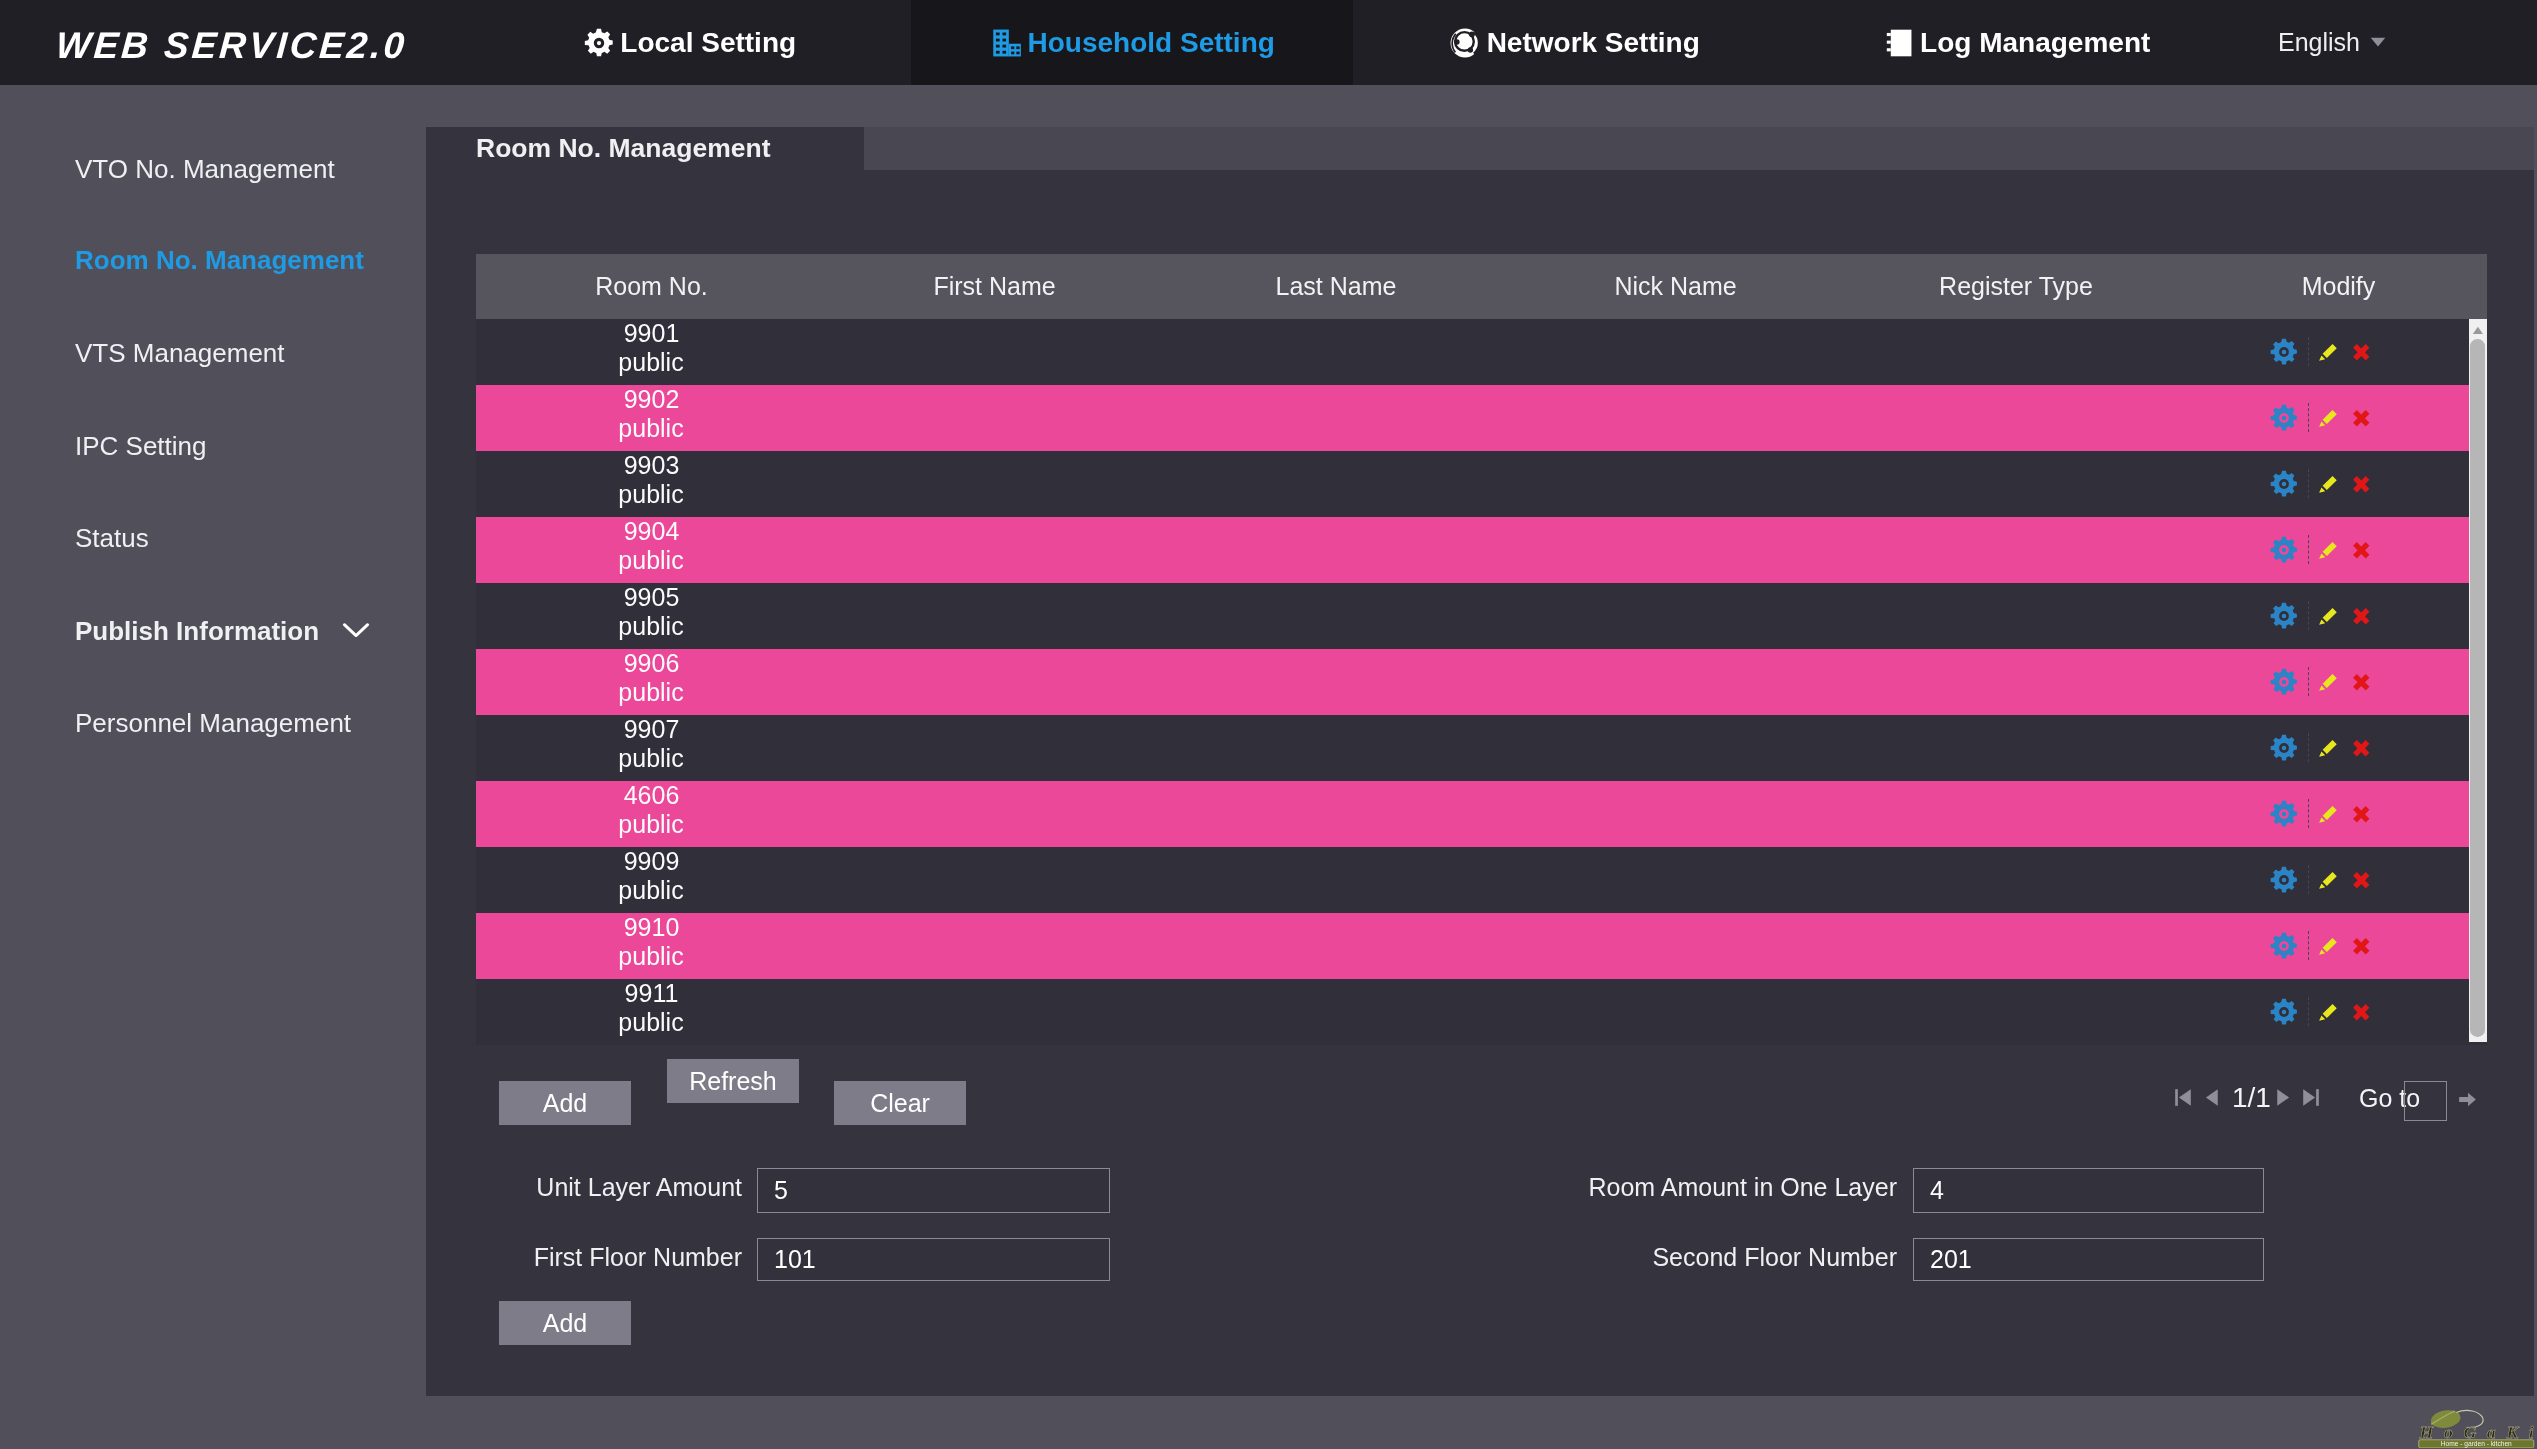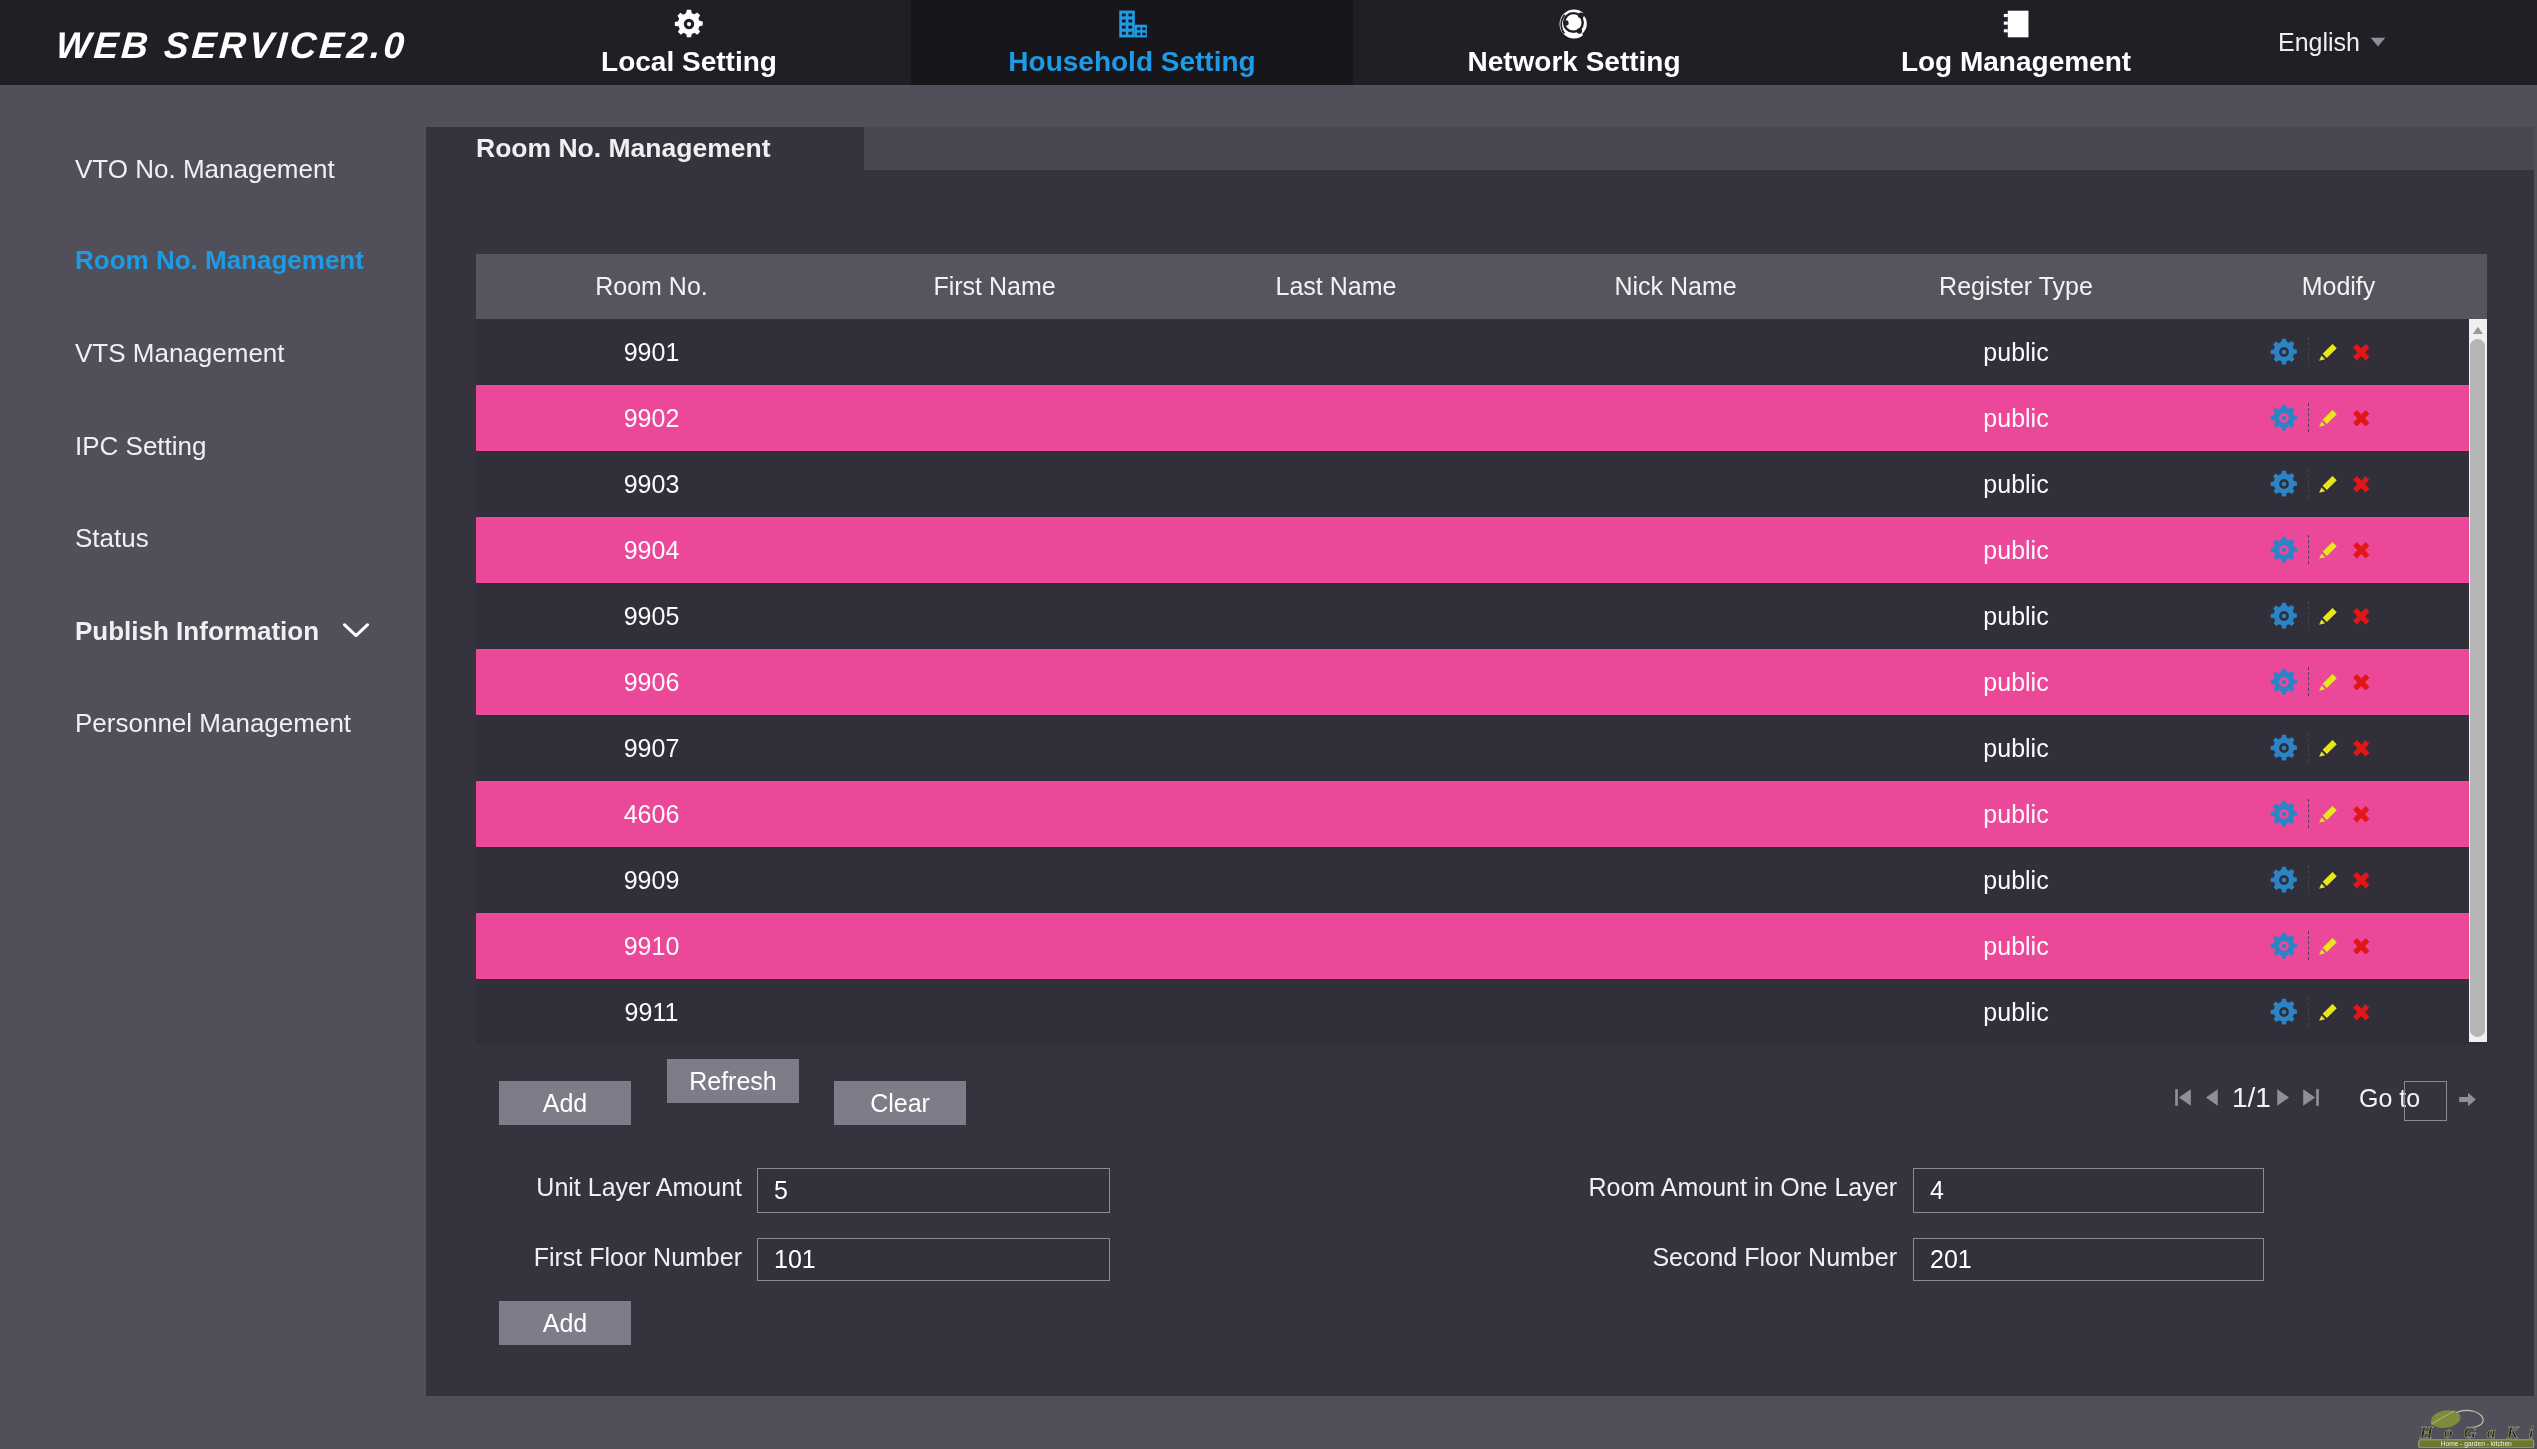--- a/index.html
+++ b/index.html
@@ -2,41 +2,41 @@
 <html style="font-size:11.8px"><head>
 <meta charset="utf-8">
 <style>
   * { margin:0; padding:0; box-sizing:border-box; }
   html,body { width:2538px; height:1449px; background:#514f5a; font-family:"Liberation Sans", sans-serif; overflow:hidden; position:relative; }
   .abs { position:absolute; }
 
   
   #navbar { position:absolute; left:0; top:0; width:2538px; height:85px; background:#201f25; }
   #logo { position:absolute; left:56px; top:25px; width:412px; font:italic 700 37px "Liberation Sans",sans-serif; color:#fff; letter-spacing:2.9px; transform:skewX(-4deg); }
-  .navitem { position:absolute; top:0; height:85px; width:442px; display:flex; align-items:center; justify-content:center; color:#fff; font-weight:700; font-size:28px; gap:4.4px;flex-direction:column; }
+  .navitem { position:absolute; top:0; height:85px; width:442px; display:flex; align-items:center; justify-content:center; color:#fff; font-weight:700; font-size:28px; gap:4.4px; }
   .navitem.active { background:#17161b; color:#1e9be4; }
   #english { position:absolute; left:2278px; top:0; height:85px; display:flex; align-items:center; color:#eceef0; font-size:25px; gap:10.3px; font-weight:400;}
 
   
   .sideitem { position:absolute; left:75px; color:#eef0f2; font-size:26px; white-space:nowrap; }
   .sideitem.active { color:#1e9be4; font-weight:700; }
   .sideitem.bold { font-weight:700; }
 
   
   #panel { position:absolute; left:426px; top:127px; width:2108px; height:1269px; background:#34333e; }
   #tabstrip { position:absolute; left:0; top:0; width:2108px; height:43px; background:#494752; }
   #tab { position:absolute; left:0; top:0; width:438px; height:43px; background:#34333e; color:#f0f0f2; font-size:26.5px; font-weight:700; display:flex; align-items:center; padding-left:50px; }
 
   
   #table { position:absolute; left:50px; top:127px; width:2011px; }
   .trow { display:flex; width:2011px; }
   .trow > div { flex:none; display:flex; align-items:center; justify-content:center; }
   .c1{width:351px;} .c2{width:335px;} .c3{width:348px;} .c4{width:331px;} .c5{width:350px;} .c6{width:295px;}
   #thead { height:65px; background:#56545d; color:#f2f2f4; font-size:25px; }
-  .drow { position:relative; height:66px; color:#fbfbfc; font-size:25px; }
+  .drow { position:relative; height:66px; color:#fbfbfc; font-size:25px;flex-direction:column; }
   .drow.odd { background:#302f3a; }
   .drow.even { background:#ec4899; }
   .icons { position:absolute; left:1792px; top:0; width:110px; height:66px; }
   .icons svg, .icons .dsep { position:absolute; }
 
   
   #sbar { position:absolute; left:2043px; top:192px; width:17.6px; height:723px; background:#f0f0f0; }
   #sbar .arr { position:absolute; left:0; width:17.6px; height:19px; display:flex; align-items:center; justify-content:center; }
   #sthumb { position:absolute; left:2044px; top:212px; width:14.7px; height:698px; background:#b6b6b6; border-radius:7.3px; }
 

